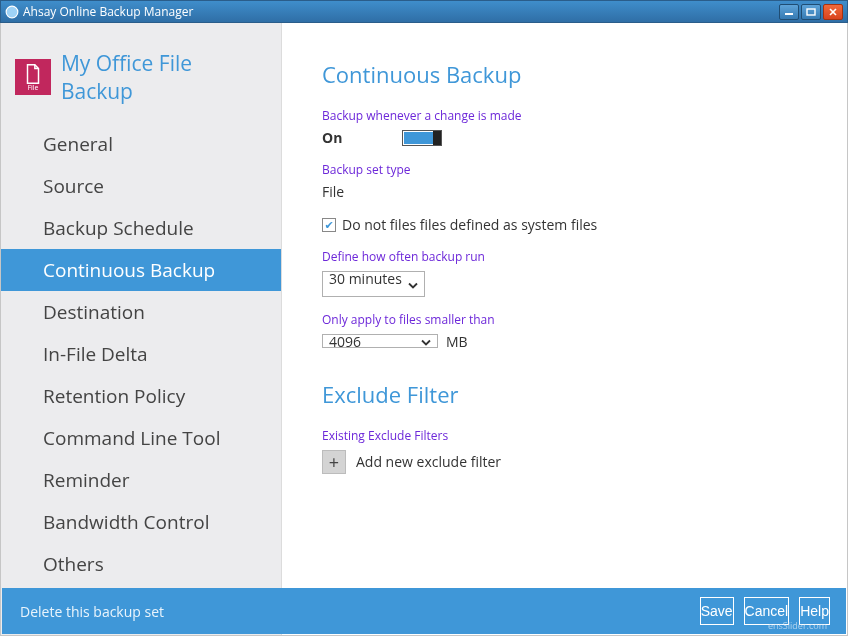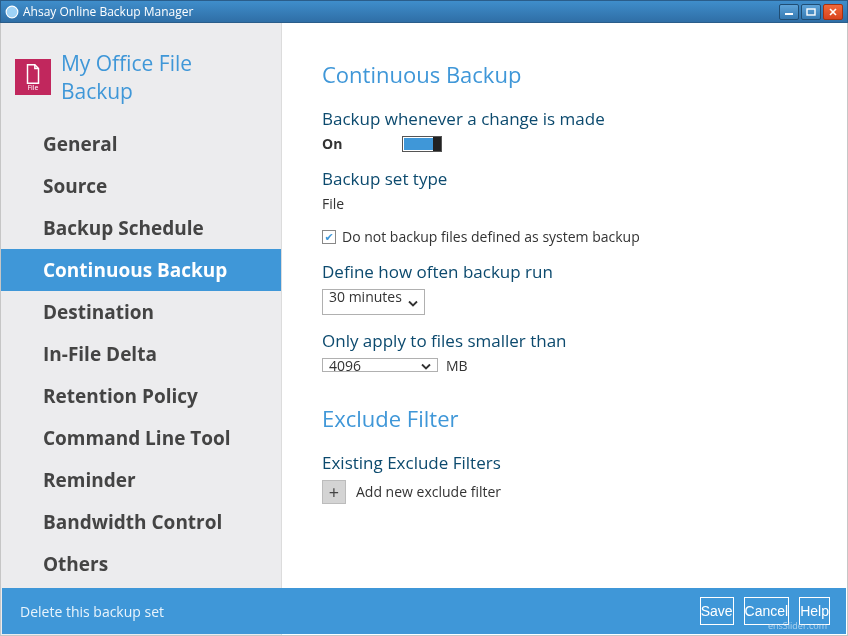--- a/index.html
+++ b/index.html
@@ -76,21 +76,21 @@
     font-size:21px;
     font-weight:400;
   }
 
   .nav { list-style:none; margin:0; padding:0; }
   .nav-item {
     padding: 8px 16px 8px 42px;
     font-size:19px;
     color:#444;
     cursor:pointer;
-    font-weight:700;
+    font-weight:400;
   }
   .nav-item.active {
     background:#3f97d8;
     color:#fff;
   }
   .hide-adv {
     padding: 8px 10px 8px 42px;
     color:#3f97d8;
     font-size:13px;
     cursor:pointer;
@@ -105,21 +105,21 @@
     color:#333;
     overflow:auto;
   }
   h2.section {
     color:#3f97d8;
     font-weight:400;
     font-size:22px;
     margin: 6px 0 18px 0;
   }
   h2.section.mt { margin-top: 28px; }
-  .field-label { font-size:17px; color:#0c4a6e; margin-bottom:4px; }
+  .field-label { font-size:12px; color:#6d28d9; margin-bottom:4px; }
   .field-block { margin-bottom:14px; }
   .state-row { display:flex; align-items:center; gap: 60px; }
   .state-text { font-weight:700; font-size:14px; }
 
   .toggle {
     width:40px; height:16px;
     background:#fff;
     border:1px solid #555;
     position:relative;
     cursor:pointer;
@@ -310,21 +310,21 @@
       </div>
     </div>
 
     <div class="field-block">
       <div class="field-label">Backup set type</div>
       <div class="small-value">File</div>
     </div>
 
     <div class="checkbox-row">
       <span class="chk checked"></span>
-      <span>Do not backup files defined as system backup</span>
+      <span>Do not files files defined as system files</span>
     </div>
 
     <div class="field-block">
       <div class="field-label">Define how often backup run</div>
       <div class="select">
         <span>30 minutes</span>
         <span class="caret">
           <svg viewBox="0 0 10 7">
               <path d="M1 1l4 4 4-4" fill="none" stroke="#333" stroke-width="1.8"></path>
             </svg>

